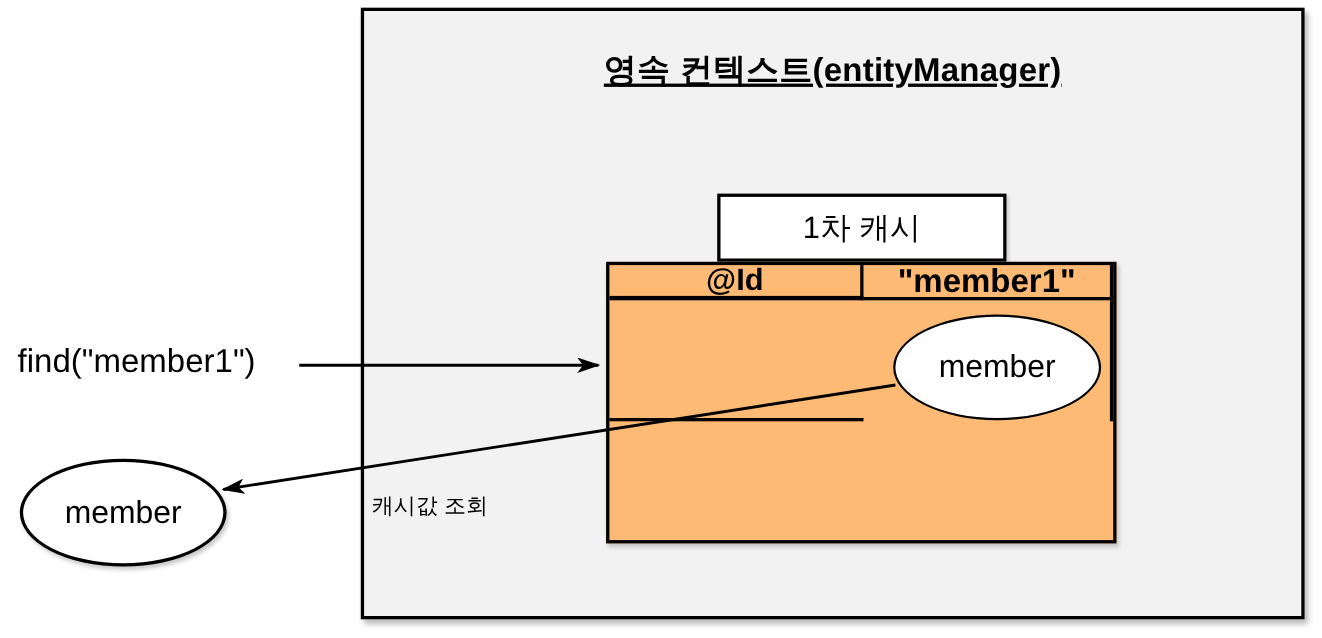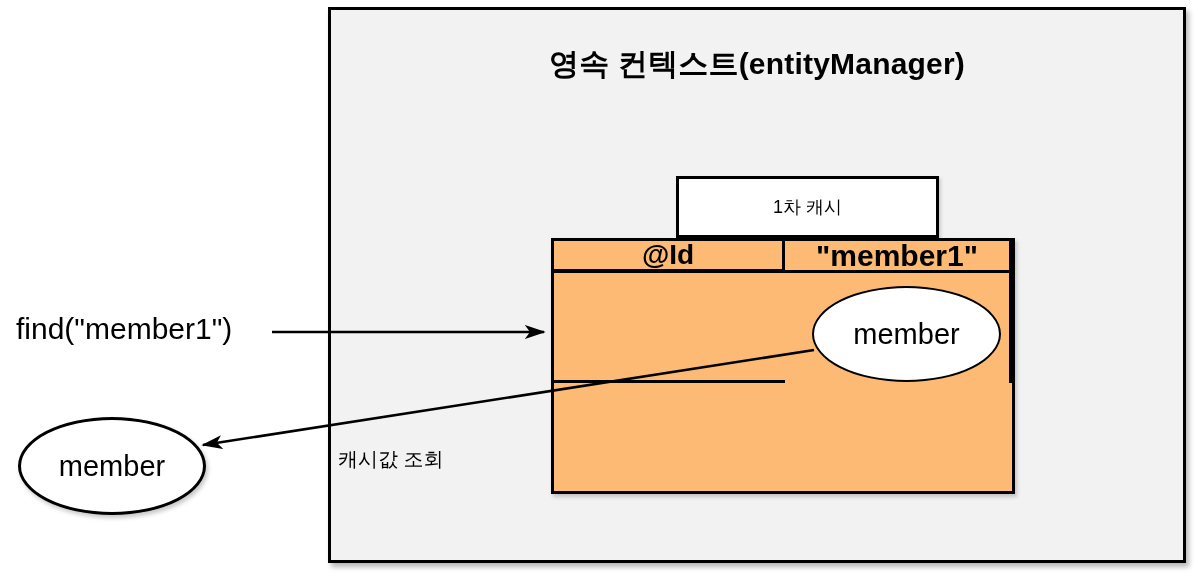--- a/index.html
+++ b/index.html
@@ -31,37 +31,37 @@
   }
   .context-title {
     left: 328px;
     top: 44px;
     width: 858px;
     text-align: center;
     font-size: 30px;
     font-weight: bold;
     z-index: 2;
     letter-spacing: 0.2px;
+    text-decoration: underline;
   }
 
   
   .cache-box {
     left: 652px;
     top: 176px;
     width: 257px;
     height: 56px;
     background: #ffffff;
     border: 3px solid #000000;
     display: flex;
     align-items: center;
     justify-content: center;
-    font-size: 18px;
+    font-size: 28px;
     z-index: 1;
     box-shadow: 2px 2px 3px rgba(0,0,0,0.15);
-    margin-left: 24px;
   }
 
   
   .cache-table {
     left: 551px;
     top: 238px;
     background: #fdba74;
     border: 3px solid #000000;
     display: grid;
     grid-template-columns: 231px 227px;

